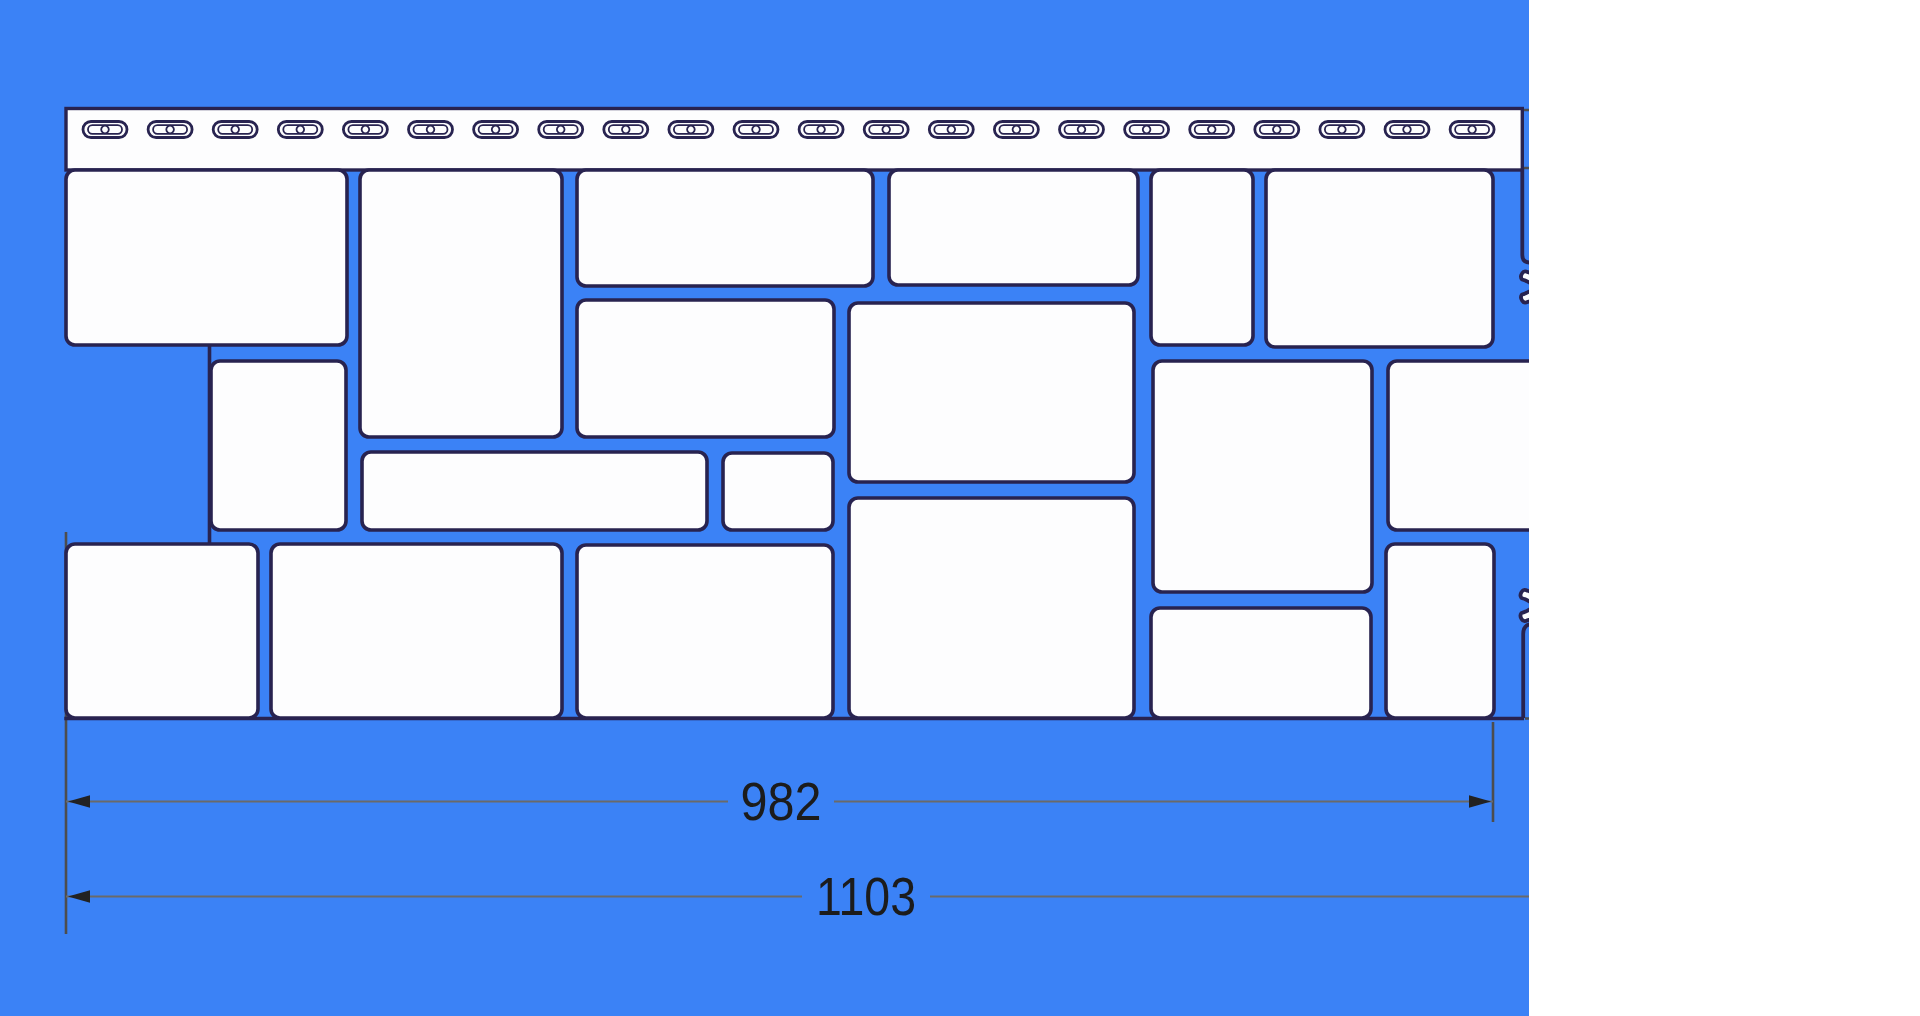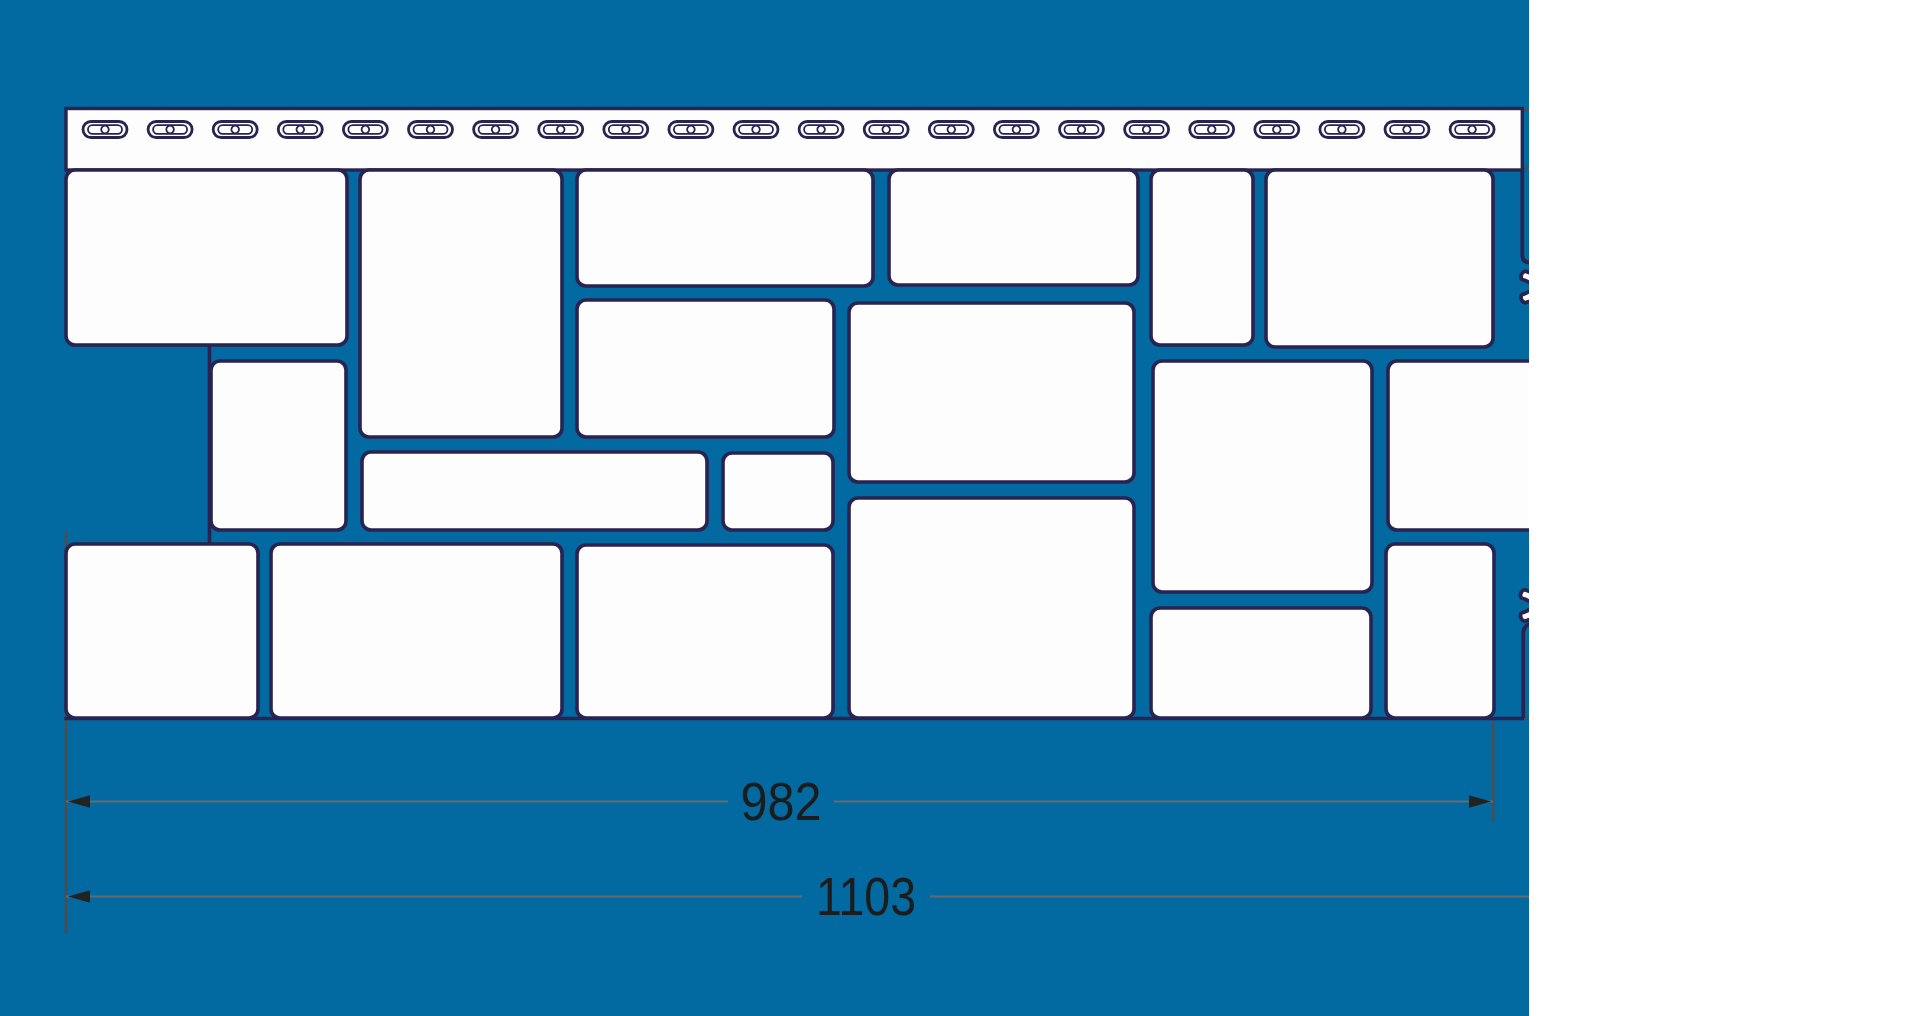--- a/index.html
+++ b/index.html
@@ -1,14 +1,14 @@
 <!DOCTYPE html>
 <html><head><meta charset="utf-8"><title>panel</title><style>
 html,body{margin:0;padding:0;background:#ffffff;}
-.page{position:relative;width:1529px;height:1016px;background:#0369a1;overflow:hidden;font-family:"Liberation Sans",sans-serif;}
+.page{position:relative;width:1529px;height:1016px;background:#3b82f6;overflow:hidden;font-family:"Liberation Sans",sans-serif;}
 </style></head><body>
 <div class="page">
 <svg width="1920" height="1016" viewBox="0 0 1920 1016">
 <defs>
 <g id="slot">
 <rect x="-22" y="-8" width="44" height="16" rx="8" fill="#fdfdfe" stroke="#282350" stroke-width="2.8"></rect>
 <rect x="-17" y="-4.3" width="34" height="8.6" rx="4.3" fill="none" stroke="#282350" stroke-width="1.8"></rect>
 <circle cx="0" cy="0" r="3.8" fill="#fdfdfe" stroke="#282350" stroke-width="1.8"></circle>
 </g>
 <g id="xmark">

